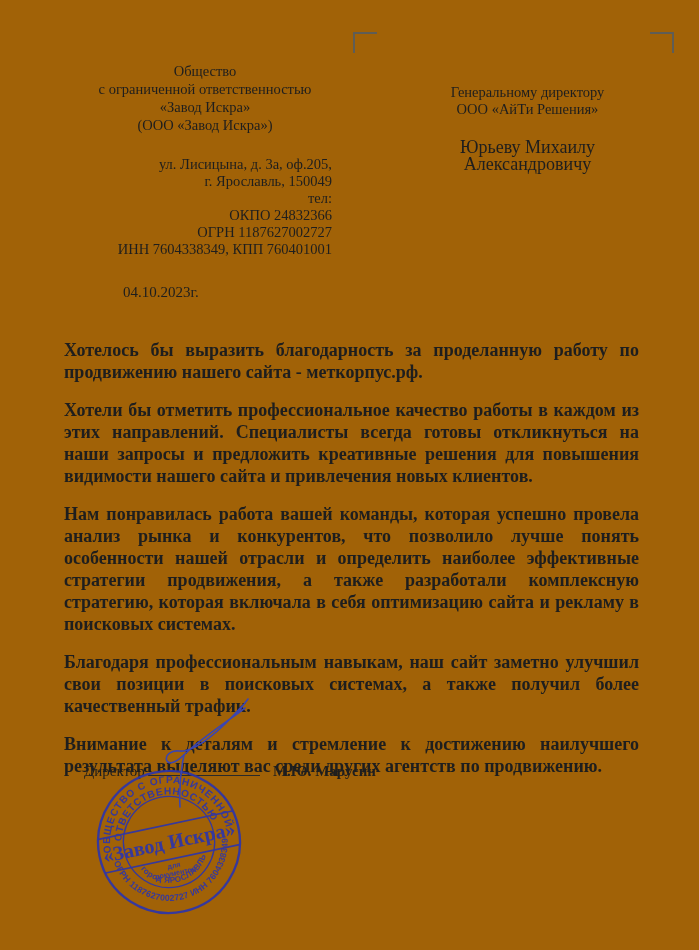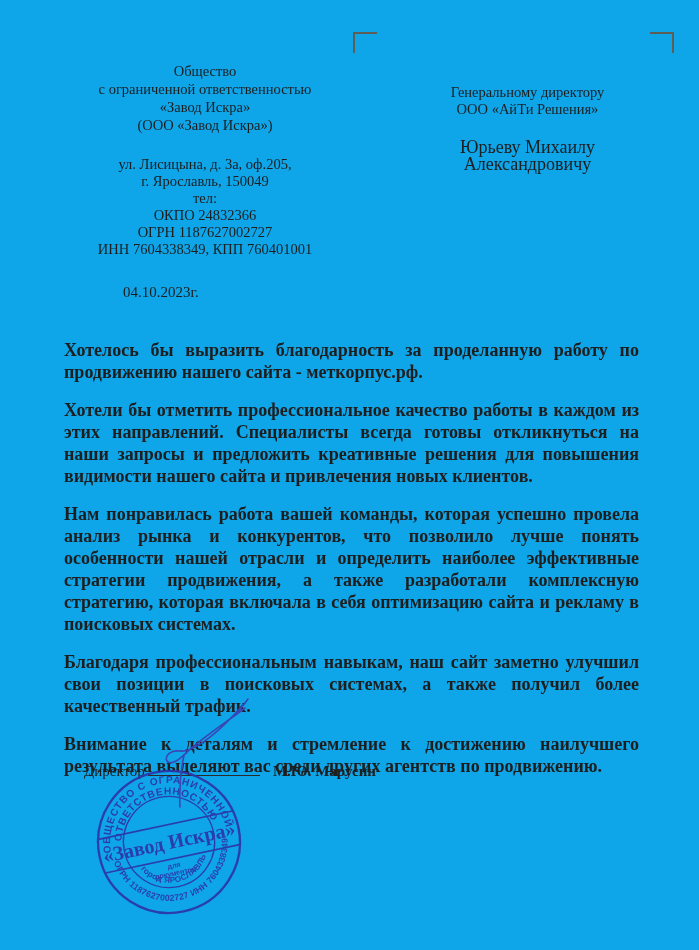--- a/index.html
+++ b/index.html
@@ -5,21 +5,21 @@
   html, body {
     margin: 0;
     padding: 0;
     background: #e8e8e8;
   }
   .page {
     position: relative;
     width: 699px;
     height: 950px;
     margin: 0 auto;
-    background: #0ea5e9;
+    background: #a16207;
     overflow: hidden;
     font-family: "Liberation Serif", "DejaVu Serif", serif;
     color: #1e1e1e;
   }
   
   .crop-mark {
     position: absolute;
     width: 22px;
     height: 19px;
   }
@@ -38,20 +38,21 @@
     position: absolute;
     left: 78px; top: 62px;
     width: 254px;
     text-align: center;
     font-size: 14.5px;
     line-height: 18px;
   }
   .sender .details {
     margin-top: 22px;
     line-height: 17px;
+    text-align: right;
   }
   .recipient {
     position: absolute;
     left: 395px; top: 84px;
     width: 265px;
     text-align: center;
     font-size: 14.5px;
     line-height: 17px;
   }
   .recipient .addressee {

